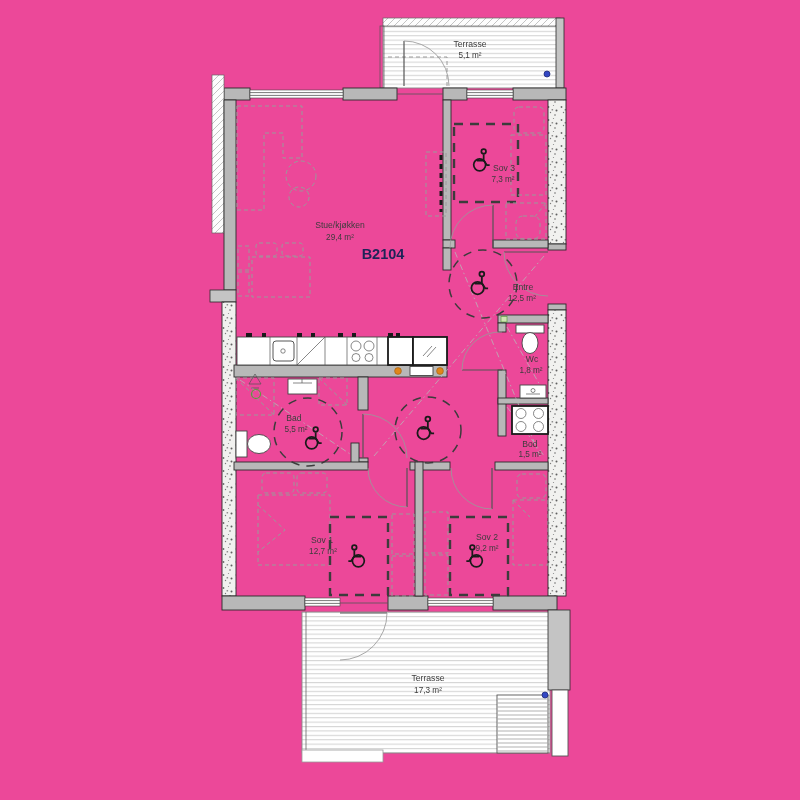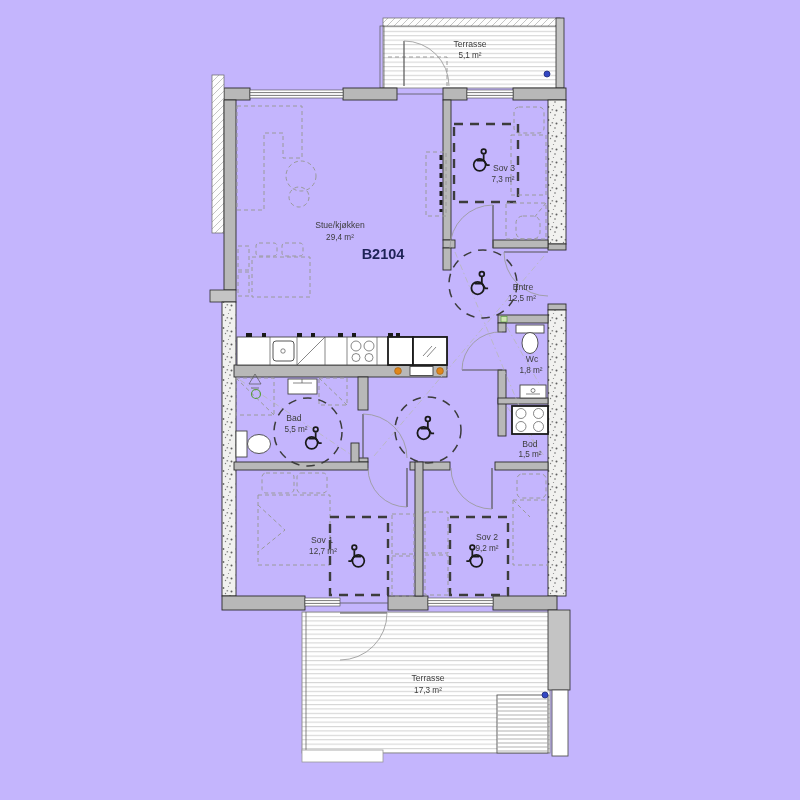--- a/index.html
+++ b/index.html
@@ -1,16 +1,16 @@
 <!DOCTYPE html>
 <html><head>
 <meta charset="utf-8">
 <style>
   html,body{margin:0;padding:0;background:#ffffff;}
-  .stage{position:relative;width:800px;height:800px;background:#c4b5fd;font-family:"Liberation Sans",sans-serif;}
+  .stage{position:relative;width:800px;height:800px;background:#ec4899;font-family:"Liberation Sans",sans-serif;}
   svg{display:block;}
   .wall{fill:#b8b8b8;stroke:#2a2a2a;stroke-width:0.9;}
   .wall-cap{fill:#c4c4c4;stroke:#2a2a2a;stroke-width:0.8;}
   .speckle{fill:url(#speckle);stroke:#2a2a2a;stroke-width:0.9;}
   .hatch{fill:url(#hatch);stroke:#666;stroke-width:0.7;}
   .deck{fill:url(#deck);stroke:#888;stroke-width:0.9;}
   .win{fill:#ffffff;stroke:#444;stroke-width:0.6;}
   .winline{stroke:#555;stroke-width:0.8;fill:none;}
   .door-leaf{stroke:#555;stroke-width:1.2;fill:none;}
   .door-arc{stroke:#9a9a9a;stroke-width:0.85;fill:none;}

